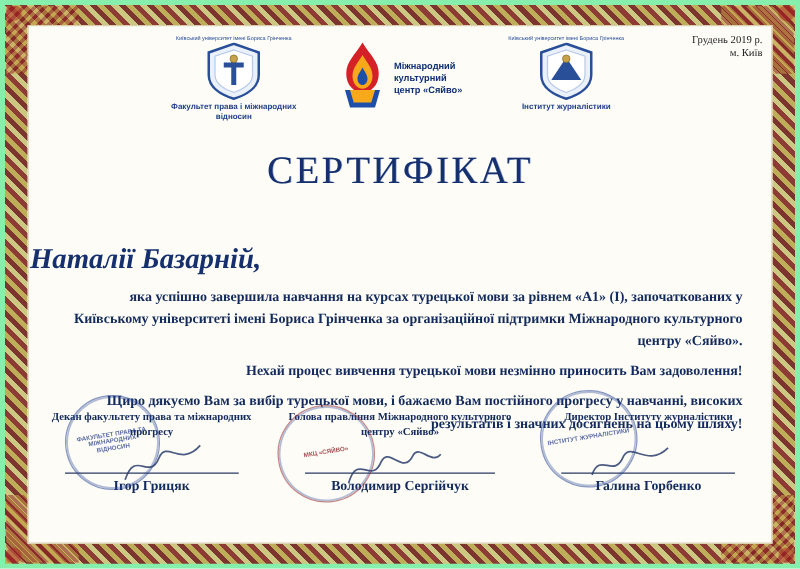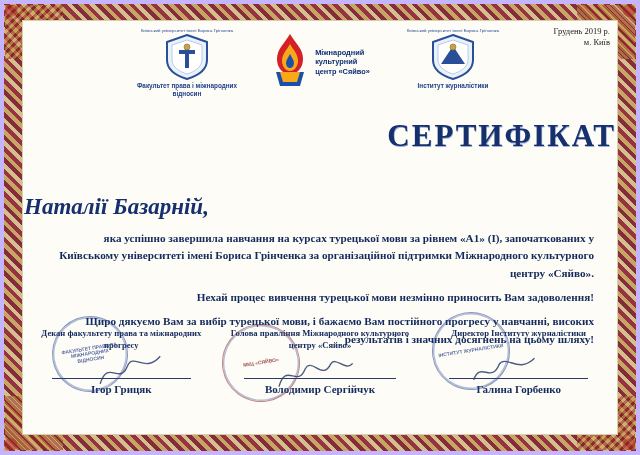--- a/index.html
+++ b/index.html
@@ -6,21 +6,21 @@
     margin: 0;
     padding: 0;
     background: #ffffff;
   }
   #cert {
     position: relative;
     width: 640px;
     height: 455px;
     overflow: hidden;
     font-family: "Liberation Serif", serif;
-    background: #c4b5fd;
+    background: #86efac;
   }
 
   
   .border-outer {
     position: absolute;
     left: 4px; top: 4px; right: 4px; bottom: 4px;
     background:
       repeating-linear-gradient(45deg,
         #c8a24a 0px, #c8a24a 4px,
         #8e1c20 4px, #8e1c20 8px,
@@ -112,23 +112,23 @@
     font-weight: bold;
     line-height: 1.3;
     text-align: left;
   }
 
   
   .title {
     position: absolute;
     top: 96px;
     left: 0; right: 0;
-    text-align: right;
+    text-align: center;
     font-size: 31px;
-    font-weight: bold;
+    font-weight: normal;
     letter-spacing: 2px;
     color: #16306e;
     text-shadow: 0.6px 0.6px 0 #9fb0d4;
   }
   .issued {
     position: absolute;
     top: 136px;
     left: 0; right: 0;
     text-align: center;
     font-size: 24px;

